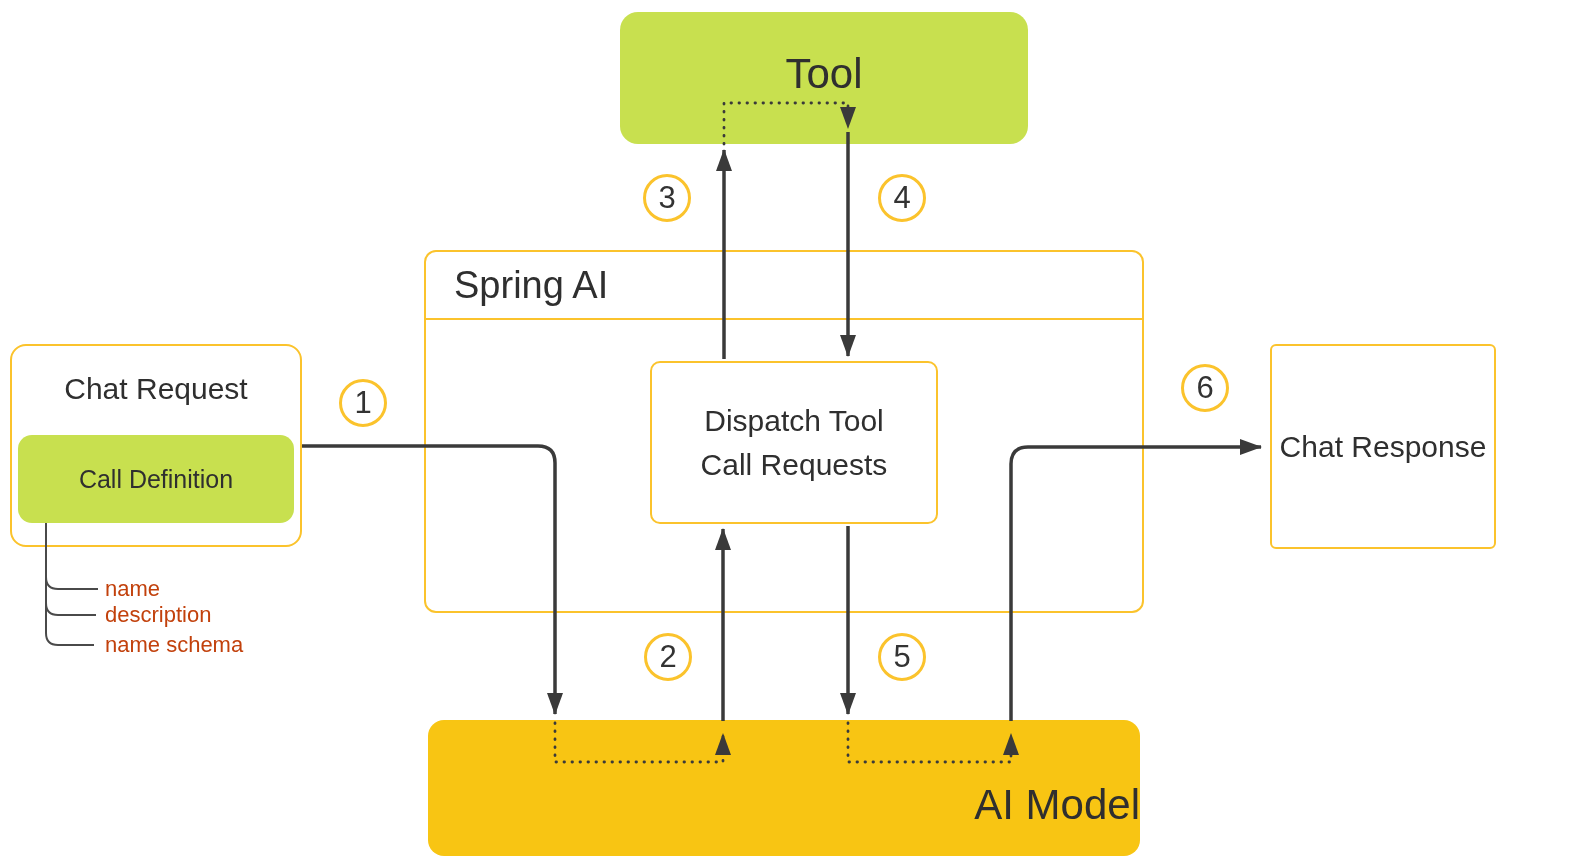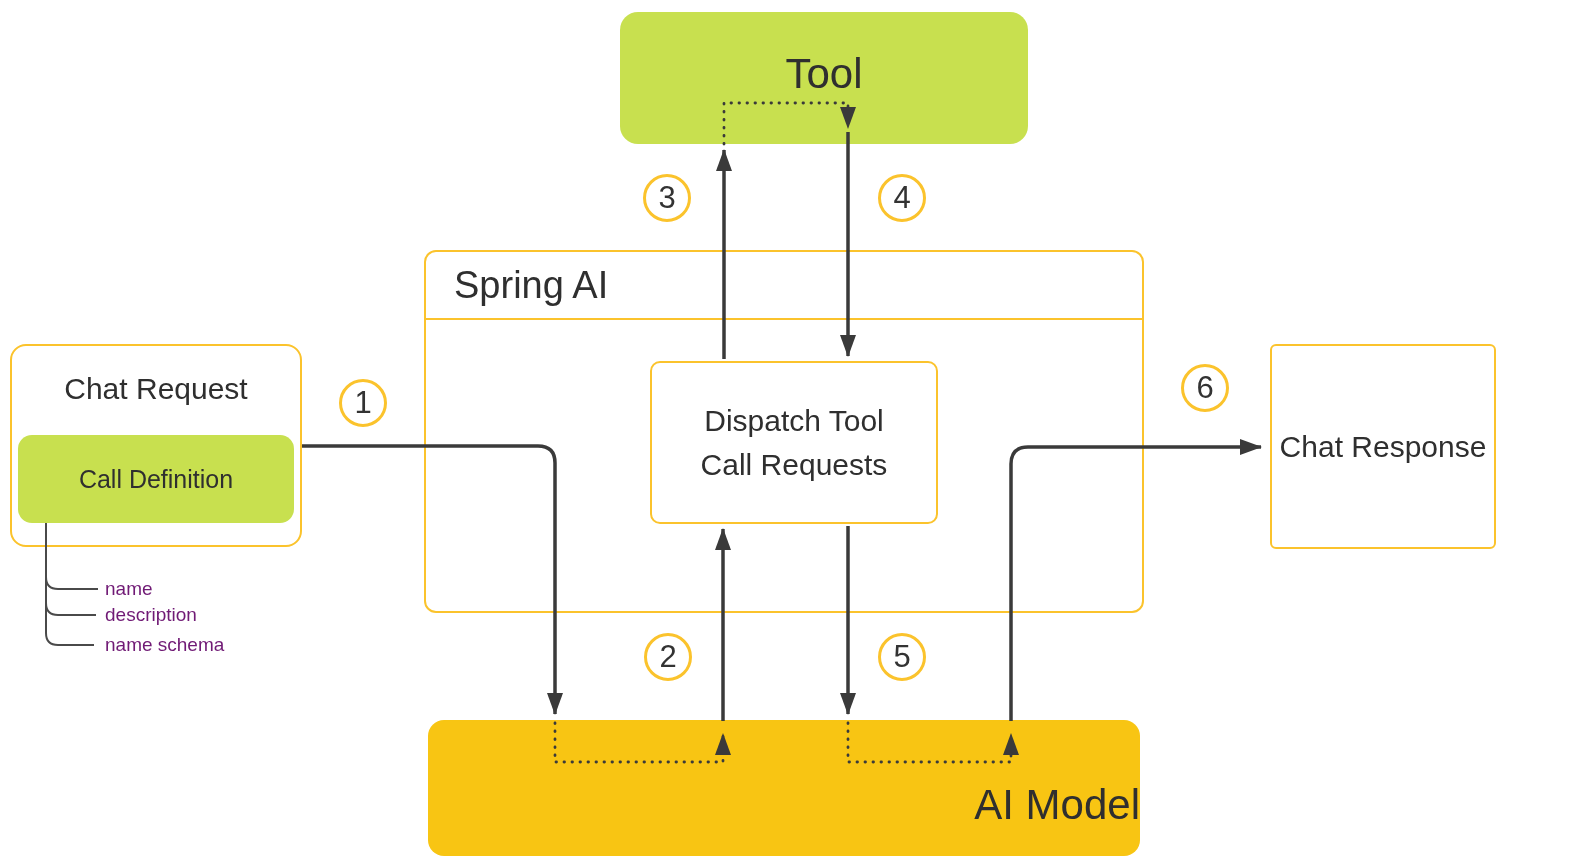--- a/index.html
+++ b/index.html
@@ -104,21 +104,21 @@
   .c1{left:339px;top:379px;}
   .c2{left:644px;top:633px;}
   .c3{left:643px;top:174px;}
   .c4{left:878px;top:174px;}
   .c5{left:878px;top:633px;}
   .c6{left:1181px;top:364px;}
 
   
   .annotation{
     position:absolute;left:105px;
-    font-size:19px;color:#701a75;
+    font-size:22px;color:#c2410c;
     line-height:28px;
   }
   .a1{top:575px;}
   .a2{top:601px;}
   .a3{top:631px;}
 
   svg.connector-layer{
     position:absolute;left:0;top:0;width:1572px;height:868px;
     pointer-events:none;
   }

